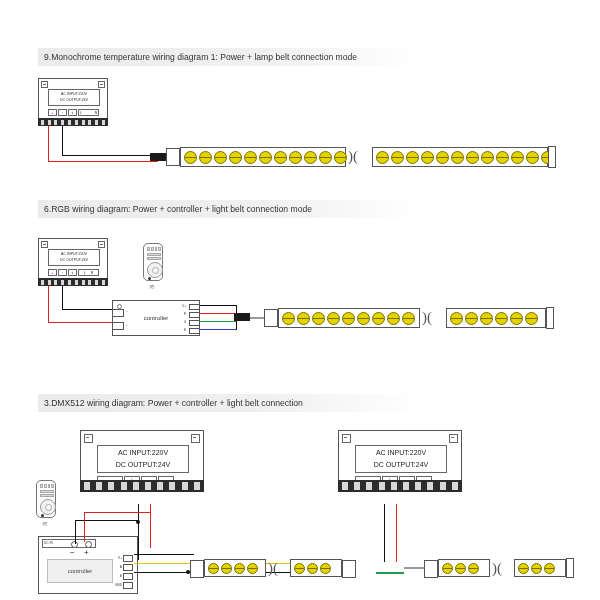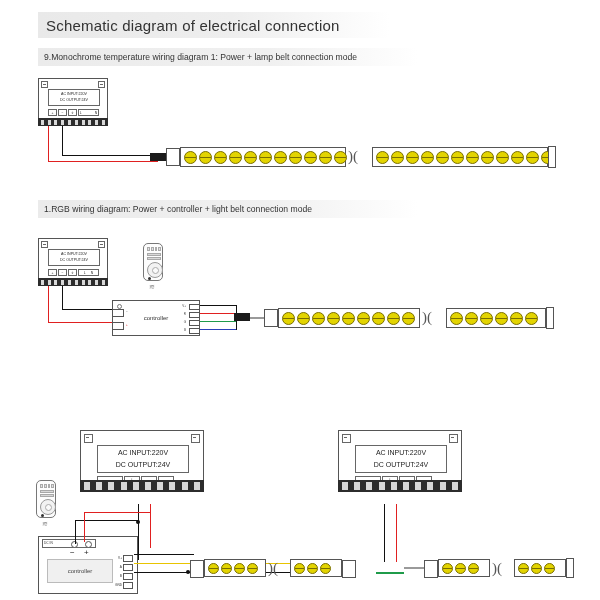--- a/index.html
+++ b/index.html
@@ -93,23 +93,20 @@
               display:flex;align-items:center;justify-content:center;font-size:6px;color:#444;}
   .dmx .toprow{position:absolute;box-sizing:border-box;border:1px solid #666;background:#fff;}
   .pm{position:absolute;font-size:8px;color:#222;}
   .tinylbl{position:absolute;font-size:3.2px;color:#333;white-space:nowrap;}
 </style>
 </head>
 <body>
 
 <div class="page">
 
-  <div class="title-bar">
-    <span>Schematic diagram of electrical connection</span>
-  </div>
 
   <div class="sec-head" style="left:38px;top:48px;width:380px;">
     <span>9.Monochrome temperature wiring diagram 1: Power + lamp belt connection mode</span>
   </div>
 
   <div class="psu" style="left:38px;top:78px;width:70px;height:48px;">
     <div class="screw" style="left:2px;top:2px;"></div>
     <div class="screw" style="right:2px;top:2px;"></div>
     <div class="psu-label" style="left:9px;top:10px;width:52px;height:17px;">
       <div>AC INPUT:220V</div>
@@ -170,21 +167,21 @@
     <div class="led"></div>
       <div class="led"></div>
     <div class="led"></div>
       <div class="led"></div>
     <div class="led"></div>
       <div class="led"></div>
   </div>
   <div class="end-cap" style="left:548px;top:146px;width:8px;height:22px;"></div>
 
   <div class="sec-head" style="left:38px;top:200px;width:380px;">
-    <span>1.RGB wiring diagram: Power + controller + light belt connection mode</span>
+    <span>6.RGB wiring diagram: Power + controller + light belt connection mode</span>
   </div>
 
   <div class="psu" style="left:38px;top:238px;width:70px;height:48px;">
     <div class="screw" style="left:2px;top:2px;"></div>
     <div class="screw" style="right:2px;top:2px;"></div>
     <div class="psu-label" style="left:9px;top:10px;width:52px;height:17px;">
       <div>AC INPUT:220V</div>
       <div>DC OUTPUT:24V</div>
     </div>
     <div class="psu-termrow" style="left:9px;top:30px;">
@@ -274,20 +271,23 @@
   <div class="strip" style="left:446px;top:308px;width:100px;height:20px;">
     <div class="led"></div>
       <div class="led"></div>
     <div class="led"></div>
       <div class="led"></div>
     <div class="led"></div>
       <div class="led"></div>
   </div>
   <div class="end-cap" style="left:546px;top:307px;width:8px;height:22px;"></div>
 
+  <div class="sec-head" style="left:38px;top:394px;width:380px;">
+    <span>3.DMX512 wiring diagram: Power + controller + light belt connection</span>
+  </div>
 
   <div class="psu psu-lg" style="left:80px;top:430px;width:124px;height:62px;">
     <div class="screw" style="left:3px;top:3px;width:7px;height:7px;"></div>
     <div class="screw" style="right:3px;top:3px;width:7px;height:7px;"></div>
     <div class="psu-label" style="left:16px;top:14px;width:92px;height:28px;">
       <div>AC INPUT:220V</div>
       <div>DC OUTPUT:24V</div>
     </div>
     <div class="psu-termrow" style="left:16px;top:45px;">
       <div class="tcell" style="width:26px;height:11px;">

